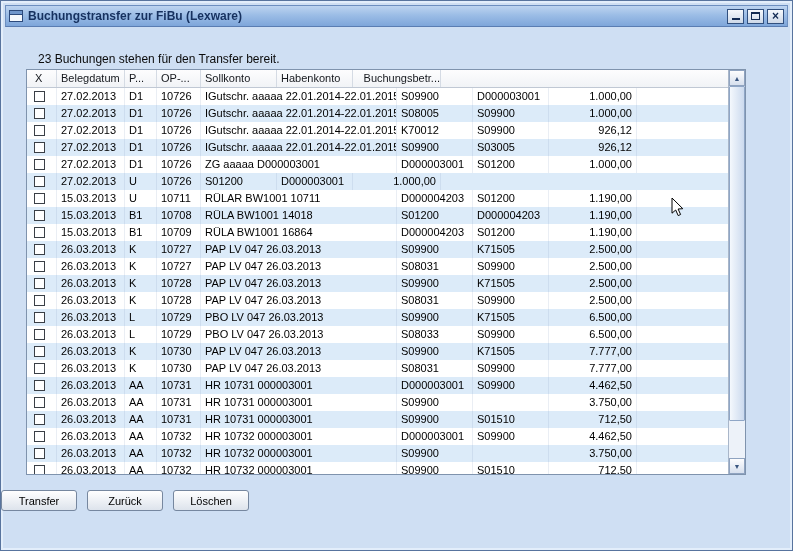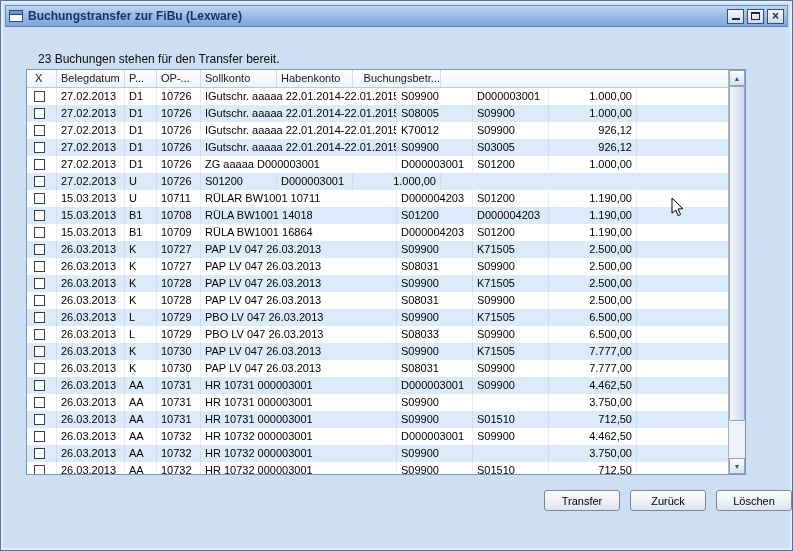--- a/index.html
+++ b/index.html
@@ -98,21 +98,21 @@
   .sb-track { flex: 1 1 auto; position: relative; }
   .sb-thumb {
     position: absolute; left: 0; right: 0; top: 0; height: 90%;
     background: linear-gradient(to right, #f4f8fd, #ccdaee);
     border: 1px solid #8fa6c6; border-radius: 1px;
   }
 
   
   .footer {
     position: absolute; left: 0; right: 0; top: 489px;
-    display: flex; justify-content: flex-end; gap: 10px;
+    display: flex; justify-content: flex-start; gap: 10px;
   }
   .btn {
     width: 76px; height: 21px; font-size: 11px; font-family: "Liberation Sans", sans-serif;
     color: #000; background: linear-gradient(to bottom, #ffffff, #dde3ec);
     border: 1px solid #76879f; border-radius: 3px; cursor: default;
   }
 
   
   .cursor { position: absolute; left: 670px; top: 196px; z-index: 50; pointer-events: none; }
 </style>

